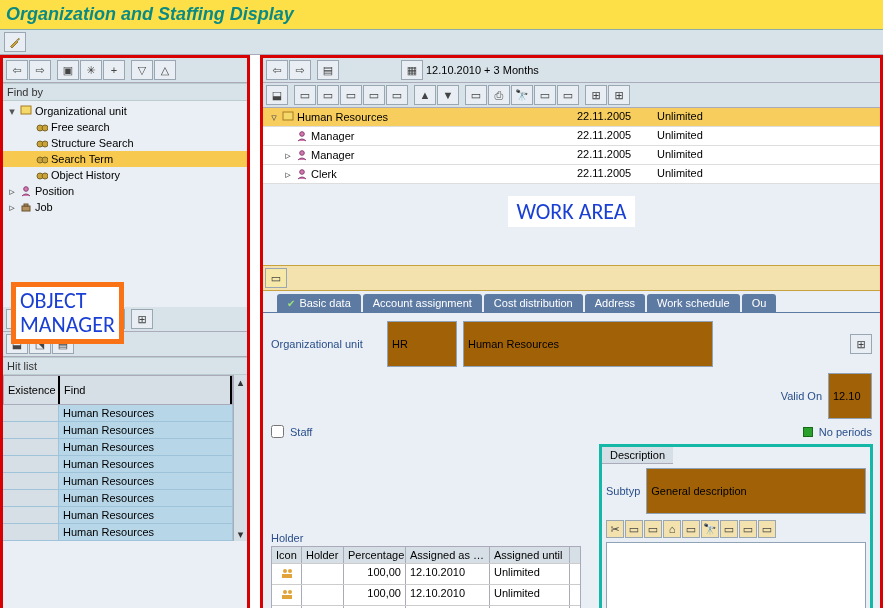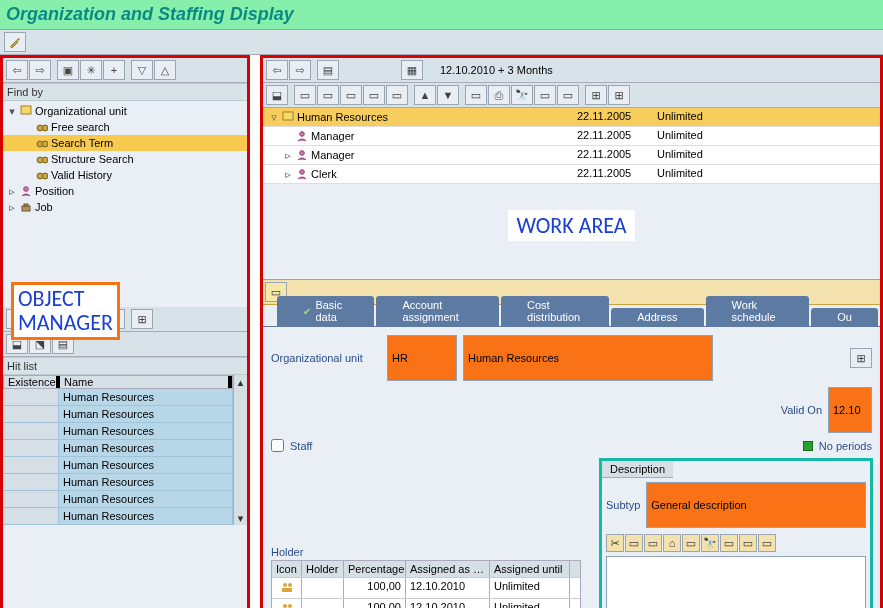--- a/index.html
+++ b/index.html
@@ -1,58 +1,58 @@
 <!DOCTYPE html>
 <html><head>
 <meta charset="utf-8">
 <style>
   * { box-sizing: border-box; margin: 0; padding: 0; }
   body { font-family: Arial, sans-serif; font-size: 11px; background: #fff; width: 883px; }
-  .title-bar { background:#86efac; color:#0b8a84; font-size:18px; font-style:italic; font-weight:bold; padding:4px 6px; border-bottom:1px solid #8aa; }
+  .title-bar { background:#fde047; color:#0b8a84; font-size:18px; font-style:italic; font-weight:bold; padding:4px 6px; border-bottom:1px solid #8aa; }
   .app-toolbar { background:#d8e2e9; border-bottom:1px solid #aab; padding:2px 4px; display:flex; gap:2px; }
   .tbtn { width:22px; height:20px; background:#e8eef3; border:1px solid #9aa7b3; display:inline-flex; align-items:center; justify-content:center; font-size:11px; color:#444; cursor:pointer; }
   .tbtn.yellow { background:#f5e8a8; }
   .tbtn svg { width:12px; height:12px; }
   .sep { width:4px; }
   .main { display:flex; }
   .left-panel { width:250px; border:3px solid #d80000; position:relative; background:#e9eff5; }
   .right-panel { flex:1; border:3px solid #d80000; margin-left:10px; background:#e9eff5; overflow:hidden; }
   .mini-toolbar { background:#d8e2e9; border-bottom:1px solid #aab; padding:2px 3px; display:flex; gap:1px; flex-wrap:wrap; align-items:center; }
   .section-label { background:#d8e2e9; font-size:11px; color:#333; padding:2px 4px; border-top:1px solid #bcc; border-bottom:1px solid #bcc; }
   .tree { background:#e9eff5; padding:2px 0; }
   .tree-row { display:flex; align-items:center; padding:1px 2px; gap:2px; cursor:pointer; }
   .tree-row.sel { background:#f7c94f; }
   .tree-indent { display:inline-block; }
   .tri { width:10px; display:inline-block; text-align:center; color:#555; }
   .icon { width:14px; height:14px; display:inline-flex; align-items:center; justify-content:center; }
-  .annotation { position:absolute; left:8px; top:224px; background:#fff; color:#1a3fd4; font-size:22px; font-family:Calibri,Arial,sans-serif; padding:2px 4px; border:3px solid #f97316; line-height:1.1; }
+  .annotation { position:absolute; left:8px; top:224px; background:#fff; color:#1a3fd4; font-size:22px; font-family:Calibri,Arial,sans-serif; padding:2px 4px; border:5px solid #f97316; line-height:1.1; }
   .annotation2 { background:#fff; color:#1a3fd4; font-size:22px; font-family:Calibri,Arial,sans-serif; padding:2px 8px; margin:8px auto; text-align:center; display:inline-block; }
   .hitlist-header { display:flex; background:#d7dfe6; border:1px solid #aab; }
-  .hitlist-header div { padding:0 4px; border-right:4px solid #000000; font-size:11px; }
+  .hitlist-header div { padding:8px 4px; border-right:2px solid #000000; font-size:11px; }
   .hitlist-body { background:#b7d6e7; }
   .hitlist-row { display:flex; border-bottom:1px solid #9fc3d8; }
   .hitlist-row div { padding:2px 4px; border-right:1px solid #9fc3d8; }
   .col-ex { width:56px; background:#d7dfe6; }
   .col-name { flex:1; }
   .vscroll { width:14px; background:#d7dfe6; border-left:1px solid #aab; display:flex; flex-direction:column; justify-content:space-between; align-items:center; }
   .sarrow { height:14px; width:14px; display:flex; align-items:center; justify-content:center; color:#333; }
   .hr-table-head { display:flex; background:#d7dfe6; border:1px solid #aab; }
   .hr-table-head div { padding:2px 4px; border-right:1px solid #aab; font-size:11px; }
   .hr-body { background:#fff; }
   .hr-row { display:flex; border-bottom:1px solid #ddd; padding:1px 0; }
   .hr-row.sel { background:#f7ce5e; }
   .hr-cell { padding:1px 4px; }
   .details-bar { background:#f3e2ad; border-top:1px solid #c8a23c; border-bottom:1px solid #c8a23c; text-align:center; padding:2px; font-size:11px; display:flex; align-items:center; }
   .tab-strip { background:#e9eff5; display:flex; border-bottom:1px solid #5d7aa3; height:22px; align-items:flex-end; padding-left:14px; }
-  .tab { background:#5d7aa3; color:#fff; padding:3px 26px; font-size:11px; margin-right:2px; border-radius:3px 3px 0 0; cursor:pointer; display:flex; align-items:center; gap:4px; }
+  .tab { background:#5d7aa3; color:#fff; padding:3px 10px; font-size:11px; margin-right:2px; border-radius:3px 3px 0 0; cursor:pointer; display:flex; align-items:center; gap:4px; }
   .tab.active::before { content:"✔"; color:#9fe07a; font-size:10px; }
   .form-area { background:#e9eff5; padding:8px; }
   .form-row { display:flex; align-items:center; gap:6px; margin-bottom:6px; }
   .label { color:#2a4e8a; font-size:11px; }
-  .input { border:1px solid #8fa3b8; background:#f97316; padding:16px 4px; font-size:11px; }
+  .input { border:1px solid #8fa3b8; background:#a16207; padding:16px 4px; font-size:11px; }
   .holder-table { border:1px solid #aab; }
   .holder-head { display:flex; background:#d7dfe6; }
   .holder-head div, .holder-row div { padding:2px 4px; border-right:1px solid #aab; font-size:11px; }
   .holder-row { display:flex; border-top:1px solid #ccc; background:#fff; }
   .desc-panel { border:3px solid #14b8a6; }
   .desc-tab { background:#d7dfe6; padding:2px 8px; font-size:11px; border-bottom:1px solid #aab; display:inline-block; }
   .desc-body { background:#e9eff5; padding:4px; }
   .tiny-toolbar { display:flex; gap:1px; margin:2px 0 4px; }
   .tiny-toolbar .tbtn { width:18px; height:18px; background:#f3e2ad; }
   .textarea { width:260px; height:78px; border:1px solid #8fa3b8; background:#fff; }
@@ -102,52 +102,52 @@
           <span class="tree-indent" style="width:16px"></span>
           <span class="tri"></span>
           <span class="icon">
             <svg width="12" height="12">
               <circle cx="4" cy="7" r="3" fill="#caa43a" stroke="#7a6421"></circle>
               <circle cx="9" cy="7" r="3" fill="#caa43a" stroke="#7a6421"></circle>
             </svg>
           </span>
           <span>Free search</span>
         </div>
+        <div class="tree-row">
+          <span class="tree-indent" style="width:16px"></span>
+          <span class="tri"></span>
+          <span class="icon">
+            <svg width="12" height="12">
+              <circle cx="4" cy="7" r="3" fill="#caa43a" stroke="#7a6421"></circle>
+              <circle cx="9" cy="7" r="3" fill="#caa43a" stroke="#7a6421"></circle>
+            </svg>
+          </span>
+          <span>Structure Search</span>
+        </div>
         <div class="tree-row sel">
           <span class="tree-indent" style="width:16px"></span>
           <span class="tri"></span>
           <span class="icon">
             <svg width="12" height="12">
               <circle cx="4" cy="7" r="3" fill="#caa43a" stroke="#7a6421"></circle>
               <circle cx="9" cy="7" r="3" fill="#caa43a" stroke="#7a6421"></circle>
             </svg>
           </span>
           <span>Search Term</span>
         </div>
         <div class="tree-row">
           <span class="tree-indent" style="width:16px"></span>
           <span class="tri"></span>
           <span class="icon">
             <svg width="12" height="12">
               <circle cx="4" cy="7" r="3" fill="#caa43a" stroke="#7a6421"></circle>
               <circle cx="9" cy="7" r="3" fill="#caa43a" stroke="#7a6421"></circle>
             </svg>
           </span>
-          <span>Structure Search</span>
-        </div>
-        <div class="tree-row">
-          <span class="tree-indent" style="width:16px"></span>
-          <span class="tri"></span>
-          <span class="icon">
-            <svg width="12" height="12">
-              <circle cx="4" cy="7" r="3" fill="#caa43a" stroke="#7a6421"></circle>
-              <circle cx="9" cy="7" r="3" fill="#caa43a" stroke="#7a6421"></circle>
-            </svg>
-          </span>
-          <span>Valid History</span>
+          <span>Object History</span>
         </div>
         <div class="tree-row">
           <span class="tree-indent" style="width:0px"></span>
           <span class="tri">▹</span>
           <span class="icon">
             <svg width="12" height="12">
               <circle cx="6" cy="4" r="2.3" fill="#d07ab0" stroke="#8a3e72"></circle>
               <path d="M2 11 Q6 7 10 11" fill="#d07ab0" stroke="#8a3e72"></path>
             </svg>
           </span>
@@ -185,21 +185,21 @@
     <div class="mini-toolbar">
       <div class="tbtn">⬓</div>
       <div class="tbtn">⬔</div>
       <div class="tbtn">▤</div>
     </div>
     <div class="section-label">Hit list</div>
     <div style="display:flex">
       <div style="flex:1">
         <div class="hitlist-header">
           <div class="col-ex">Existence</div>
-          <div class="col-name">Name</div>
+          <div class="col-name">Find</div>
         </div>
         <div class="hitlist-body" id="hitlist-body">
             <div class="hitlist-row">
               <div class="col-ex"></div>
               <div class="col-name">Human Resources</div>
             </div>
             <div class="hitlist-row">
               <div class="col-ex"></div>
               <div class="col-name">Human Resources</div>
             </div>
@@ -237,21 +237,21 @@
   </div>
 
   <div class="right-panel">
     <div class="mini-toolbar">
       <div class="tbtn">⇦</div>
       <div class="tbtn">⇨</div>
       <div class="sep"></div>
       <div class="tbtn">▤</div>
       <div style="width:60px"></div>
       <div class="tbtn">▦</div>
-      <span style="padding:0 16px">12.10.2010  + 3 Months</span>
+      <span style="padding:0 2px">12.10.2010  + 3 Months</span>
     </div>
     <div class="mini-toolbar">
       <div class="tbtn">⬓</div>
       <div class="sep"></div>
       <div class="tbtn">▭</div>
       <div class="tbtn">▭</div>
       <div class="tbtn">▭</div>
       <div class="tbtn">▭</div>
       <div class="tbtn">▭</div>
       <div class="sep"></div>
@@ -331,21 +331,21 @@
             </span>
             <span>Clerk</span>
           </div>
           <div class="hr-cell" style="width:90px"></div>
           <div class="hr-cell" style="width:80px">22.11.2005</div>
           <div class="hr-cell" style="width:80px">Unlimited</div>
           <div class="hr-cell" style="width:70px"></div>
         </div>
       </div>
 
-    <div style="text-align:center;background:#e9eff5;padding:18px 0 30px">
+    <div style="text-align:center;background:#e9eff5;padding:4px 0 30px">
       <div class="annotation2">WORK AREA</div>
     </div>
 
     <div class="details-bar">
       <div class="tbtn yellow" style="margin-right:auto">▭</div>
       <span style="margin-left:auto;width:22px"></span>
     </div>
 
     <div class="tab-strip" id="tab-strip">
         <div class="tab active">Basic data</div>

